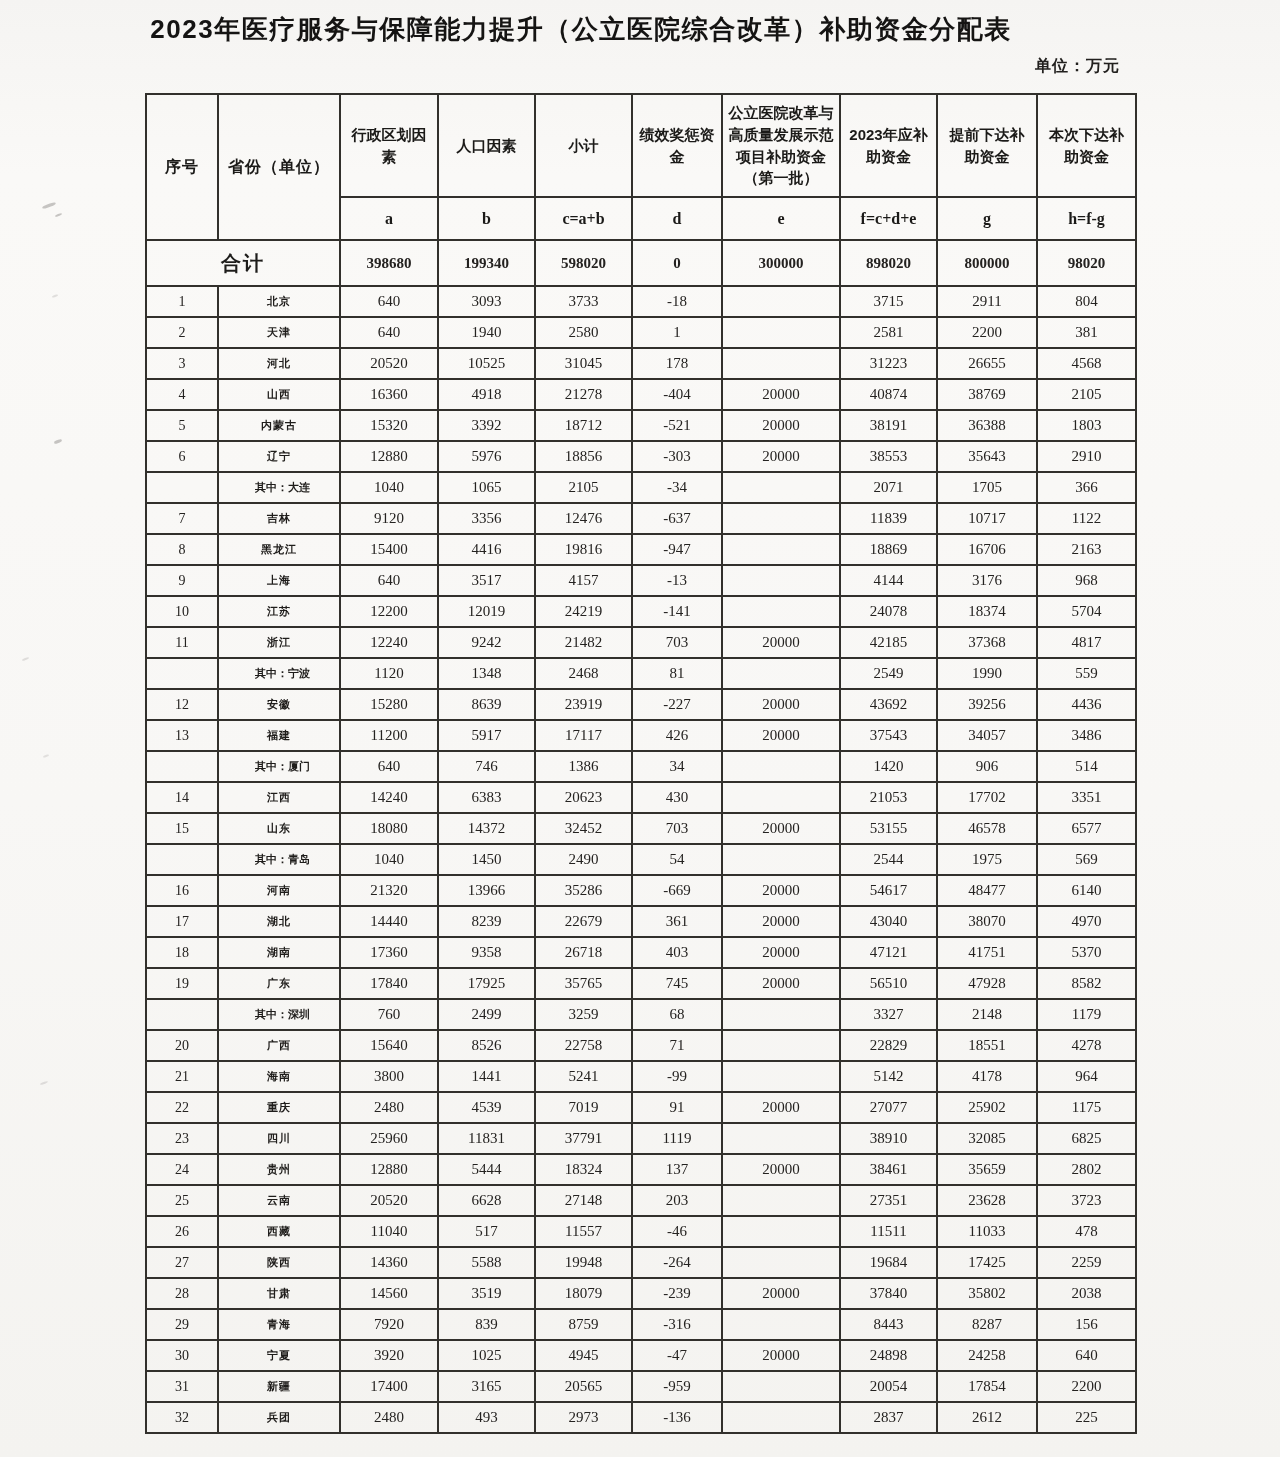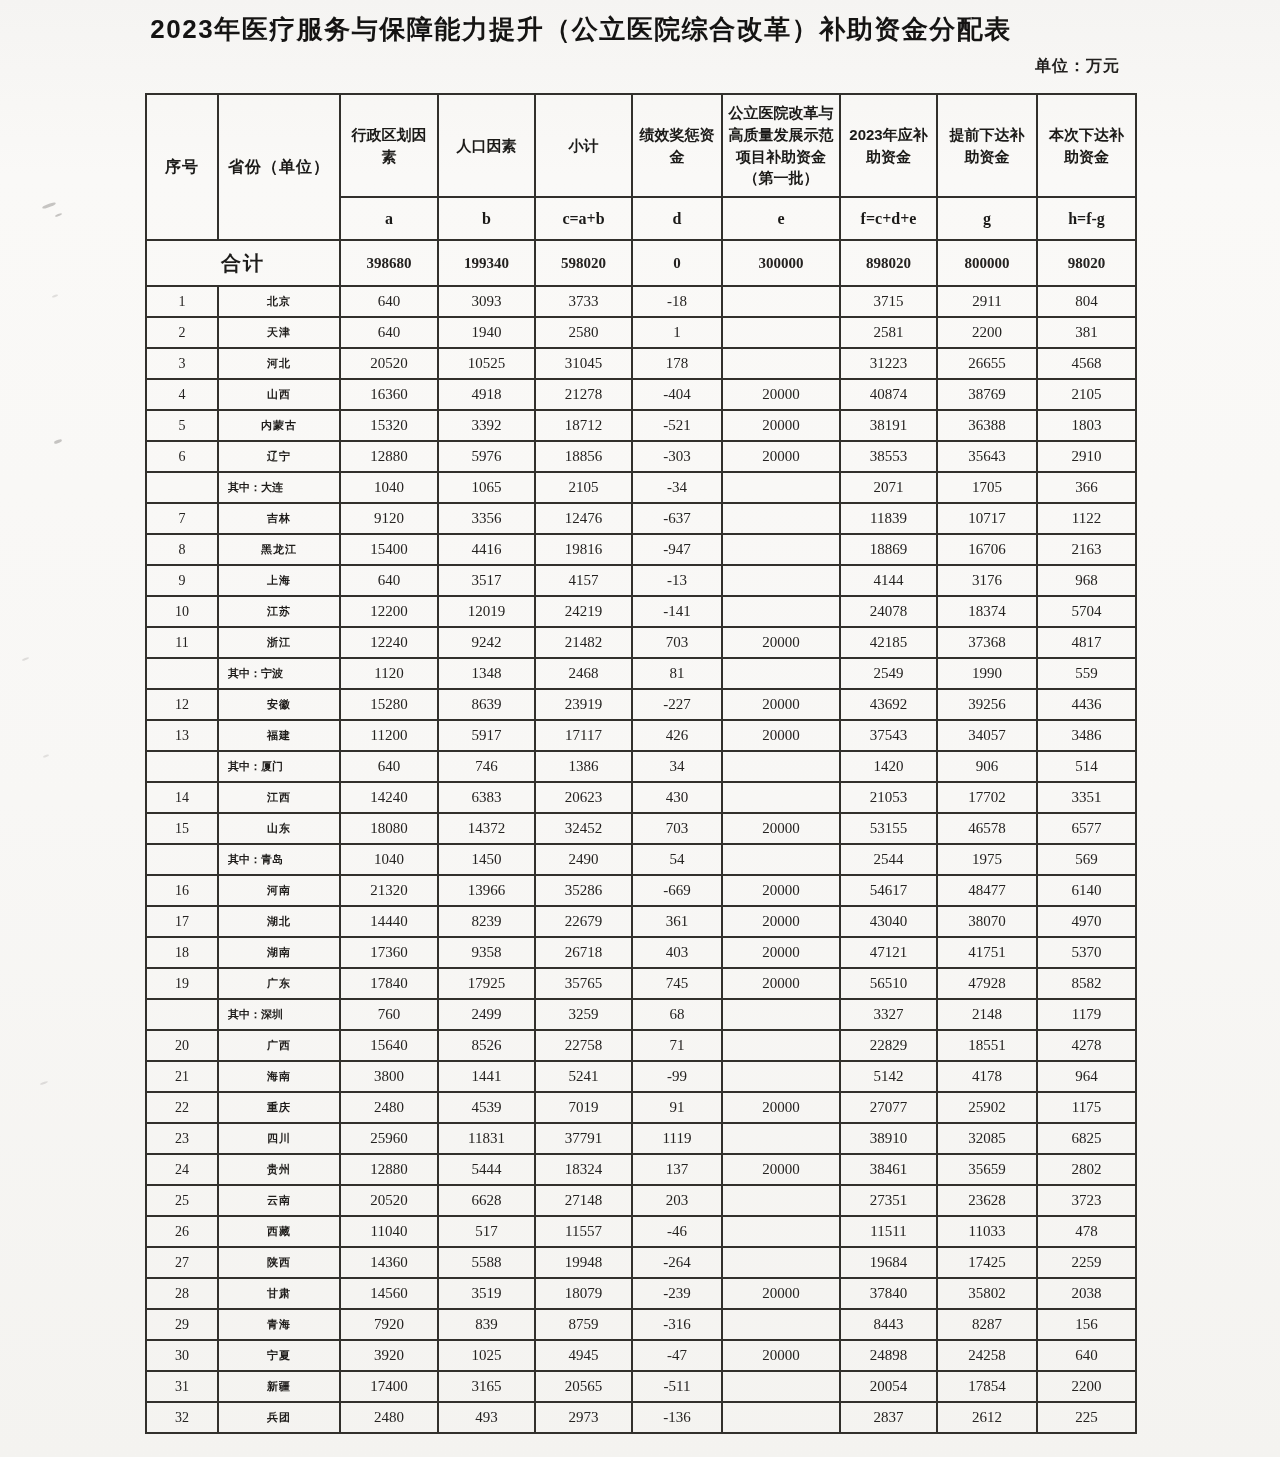--- a/index.html
+++ b/index.html
@@ -91,21 +91,21 @@
     font-family: "Liberation Serif", "DejaVu Serif", serif;
     font-size: 14px;
   }
   td.prov {
     font-size: 11px;
     font-weight: 600;
     letter-spacing: 1px;
     color: #1f1d1b;
   }
   td.prov.sub {
-    text-align: left;
+    text-align: center;
     padding-left: 9px;
     letter-spacing: 0;
   }
   .speck {
     position: absolute;
     background: rgba(100, 98, 95, 0.35);
     border-radius: 40%;
     transform: rotate(-20deg);
   }
 </style>
@@ -583,21 +583,21 @@
         <td class="num">24898</td>
         <td class="num">24258</td>
         <td class="num">640</td>
       </tr>
       <tr class="data-row">
         <td class="seq num">31</td>
         <td class="prov">新疆</td>
         <td class="num">17400</td>
         <td class="num">3165</td>
         <td class="num">20565</td>
-        <td class="num">-511</td>
+        <td class="num">-959</td>
         <td class="num"></td>
         <td class="num">20054</td>
         <td class="num">17854</td>
         <td class="num">2200</td>
       </tr>
       <tr class="data-row">
         <td class="seq num">32</td>
         <td class="prov">兵团</td>
         <td class="num">2480</td>
         <td class="num">493</td>

